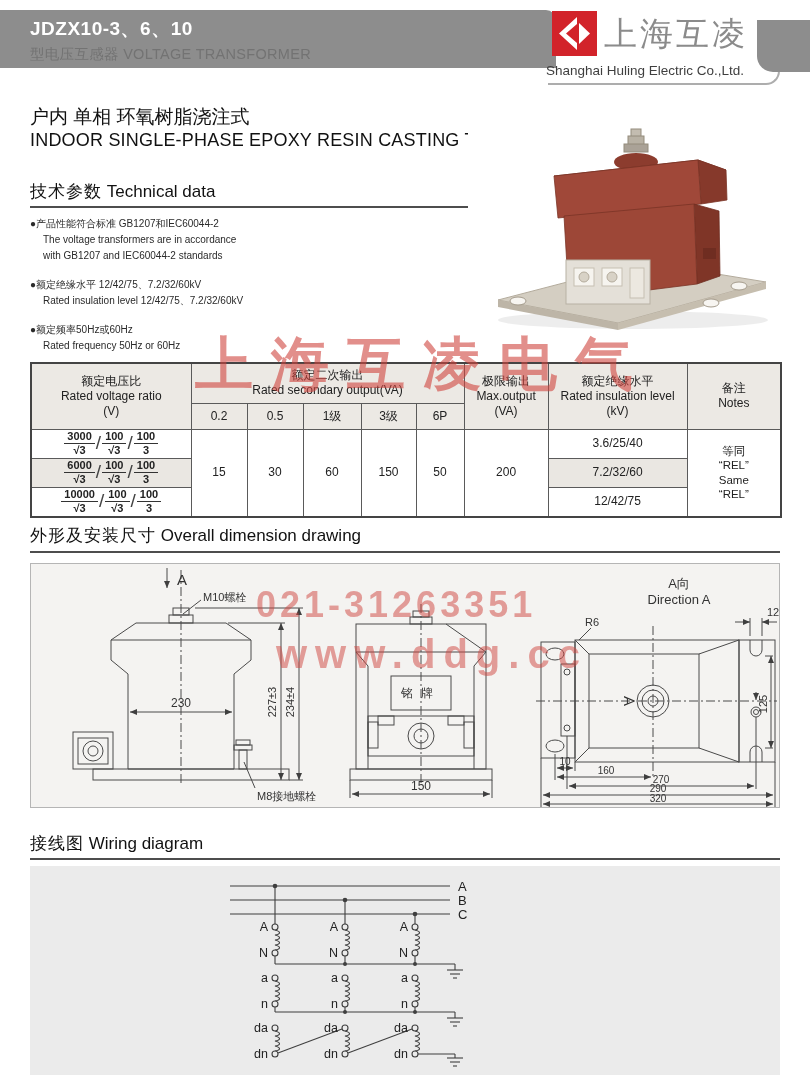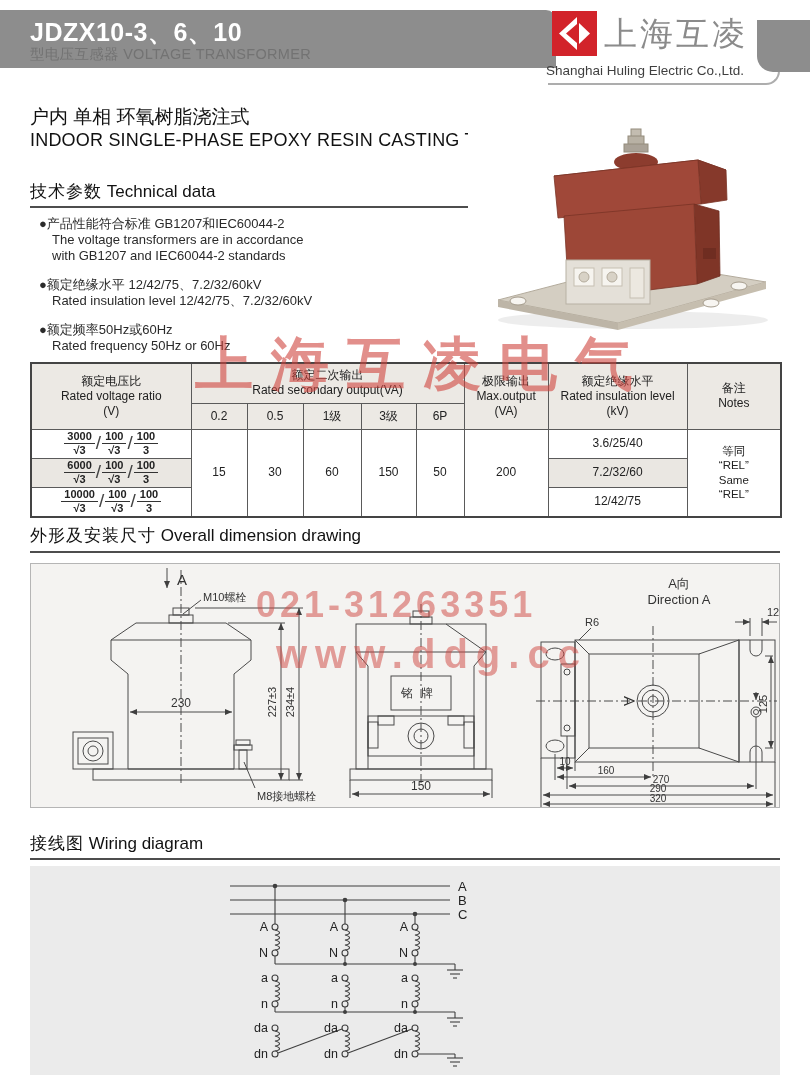--- a/index.html
+++ b/index.html
@@ -5,40 +5,40 @@
   html,body{margin:0;padding:0;}
   body{
     width:810px;height:1089px;position:relative;overflow:hidden;
     background:#ffffff;color:#1a1a1a;
     font-family:"Liberation Sans","DejaVu Sans",sans-serif;
   }
   .abs{position:absolute;}
 
   
   .header-bar{left:0;top:10px;width:556px;height:58px;background:#8d8d8d;border-top-right-radius:10px;}
-  .header-model{left:30px;top:16px;font-size:25px;font-weight:bold;color:#fff;letter-spacing:.5px;}
+  .header-model{left:30px;top:16px;font-size:19px;font-weight:bold;color:#fff;letter-spacing:.5px;}
   .header-sub{left:30px;top:45px;font-size:14.5px;color:#737373;letter-spacing:.3px;}
   .logo-square{left:552px;top:11px;width:45px;height:45px;background:#d2232a;}
   .logo-cn{left:604px;top:12px;font-size:33px;color:#8b8b8b;letter-spacing:3px;white-space:nowrap;text-align:right;}
   .logo-en{left:546px;top:63px;font-size:13.5px;color:#3f3f3f;white-space:nowrap;}
   .logo-swoosh{left:548px;top:70px;width:230px;height:13px;
     border-bottom:2px solid #adadad;border-right:2px solid #adadad;border-bottom-right-radius:14px;}
   .header-tab{left:757px;top:20px;width:53px;height:52px;background:#8d8d8d;border-bottom-left-radius:16px;}
 
   
   .intro-cn{left:30px;top:104px;font-size:19px;color:#111;}
   .intro-en{left:30px;top:130px;font-size:18px;color:#111;letter-spacing:.2px;}
 
   
   .sec-heading{font-size:17px;color:#111;white-space:nowrap;}
   .sec-heading .cn{letter-spacing:1px;}
   .sec-rule{width:750px;height:2px;background:#4d4d4d;}
 
   
-  .bullets{left:30px;top:216px;width:440px;font-size:13px;line-height:16px;color:#2a2a2a;margin-left:9px;}
+  .bullets{left:30px;top:216px;width:440px;font-size:10px;line-height:16px;color:#2a2a2a;}
   .bullet{margin-bottom:13px;}
   .bullet .cnline{white-space:nowrap;}
   .bullet .enline{padding-left:13px;white-space:nowrap;}
 
   
   .spec-wrap{left:30px;top:362px;width:750px;}
   table.spec{border-collapse:collapse;width:750px;table-layout:fixed;font-size:12px;color:#222;}
   table.spec th,table.spec td{border:1px solid #5a5a5a;text-align:center;vertical-align:middle;
     padding:1px 2px;font-weight:normal;line-height:1.25;}
   table.spec{border:2px solid #444;padding-left:40px;}

